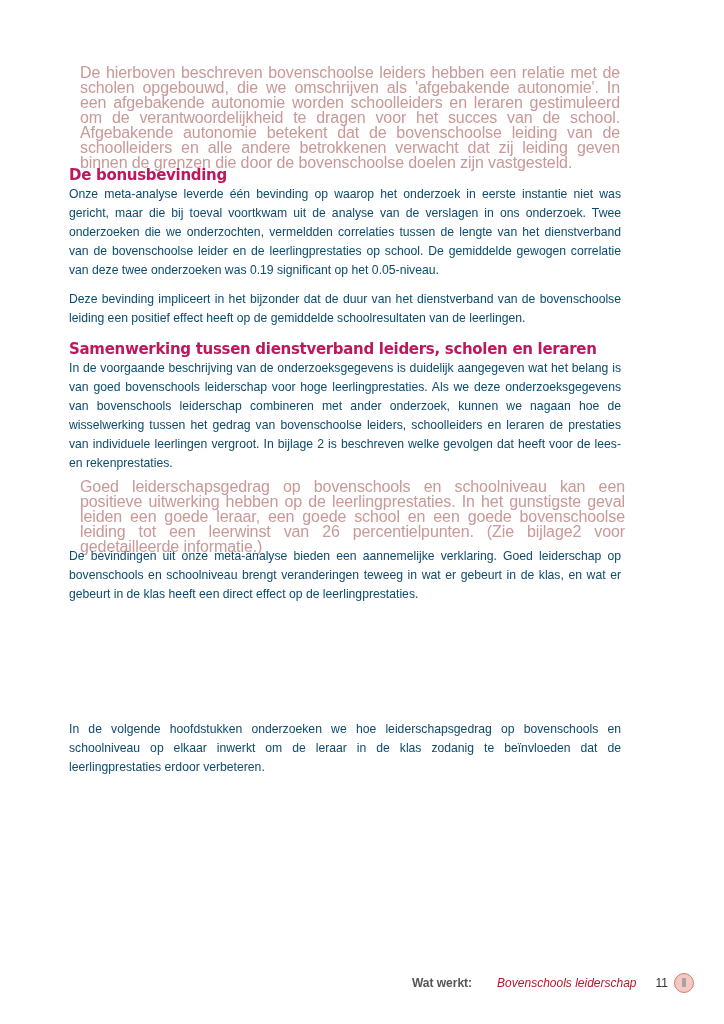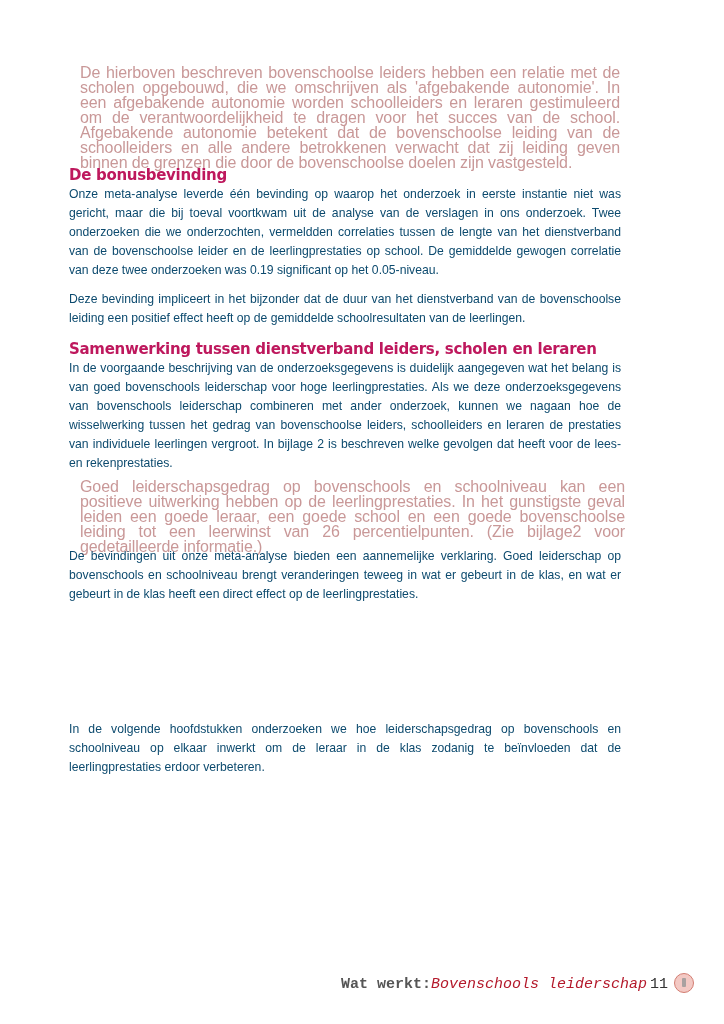--- a/index.html
+++ b/index.html
@@ -18,25 +18,25 @@
   }
   .para {
     position: absolute; left: 69px; width: 552px;
     font-family: "Liberation Sans", sans-serif;
     font-size: 12.2px; line-height: 18.9px; color: #0c4a6e;
     text-align: justify; text-align-last: left;
   }
   .para p { margin: 0; }
   .footer {
     position: absolute; right: 56px; top: 976px;
-    font-family: Liberation Mono, monospace; font-size: 15px;
-    display: flex; align-items: center; gap: 0;
+    font-family: Liberation Sans, sans-serif; font-size: 12px;
+    display: flex; align-items: center; gap: 16px;
   }
   .footer .label { color: #555; font-weight: bold; }
-  .footer .subtitle { color: #b4192b; font-style: italic; }
+  .footer .subtitle { color: #b4192b; font-style: italic; margin-left: 9px; }
   .footer .pagenum { color: #333; margin-left: 3px; }
   .badge {
     position: absolute; left: 674px; top: 973px; width: 20px; height: 20px;
     border-radius: 50%; background: #f3c9c4; border: 1.5px solid #d37d72;
     box-sizing: border-box;
   }
   .badge::after {
     content: ""; position: absolute; left: 7px; top: 4px; width: 4px; height: 9px;
     background: #a9a1a0; border-radius: 1px;
   }

